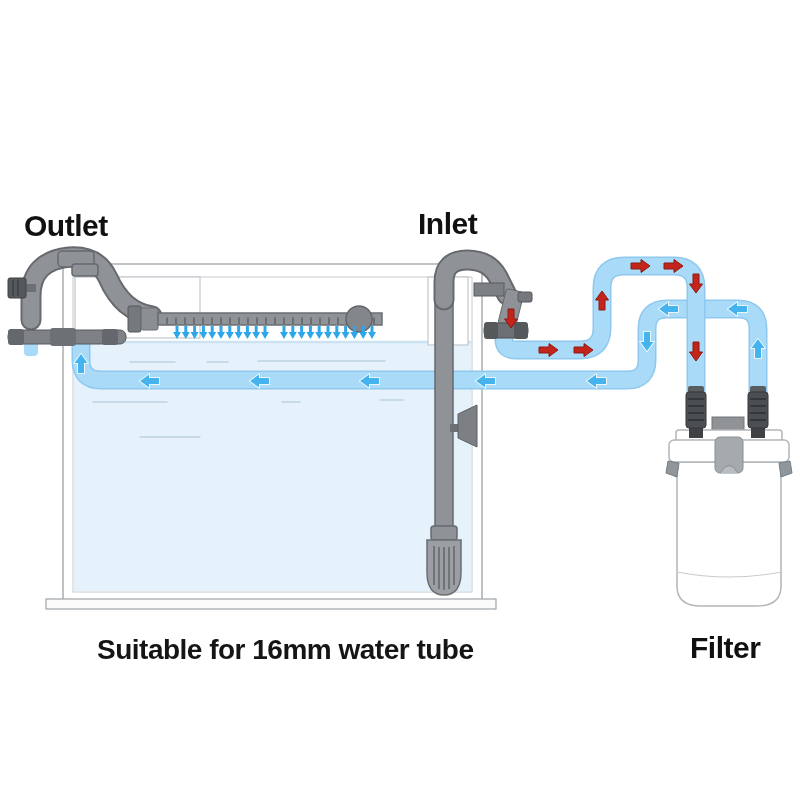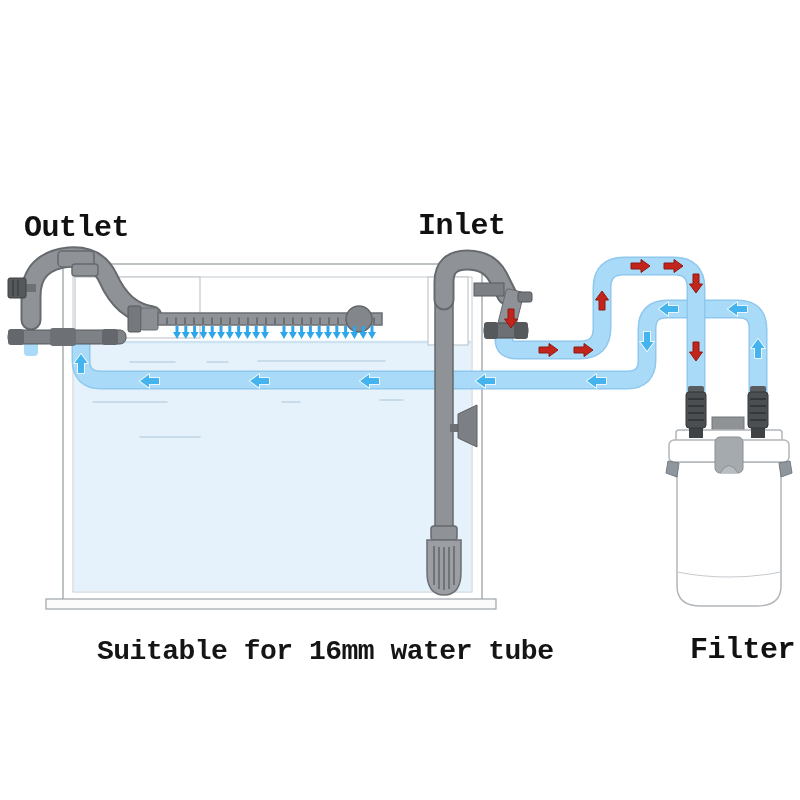--- a/index.html
+++ b/index.html
@@ -1,17 +1,17 @@
 <!DOCTYPE html>
 <html style="--tube: #a9daf7; --tube-edge: #8fc8ee; --water: #e6f2fb; --pipe: #8f9397; --pipe-edge: #666a6e; --dark-gray: #4c4f52; --outline: #b2b7bb; --red-arrow: #c3251c; --blue-arrow: #45b4ee; --spray-arrow: #2ea7ea;"><head>
 <meta charset="utf-8">
 <style>
   html,body{margin:0;padding:0;background:#ffffff;}
   .stage{position:relative;width:800px;height:800px;background:#fff;overflow:hidden;
-         font-family:Liberation Mono, monospace;}
+         font-family:Liberation Sans, sans-serif;}
   svg{display:block;}
   
   .tube-o{fill:none;stroke:var(--tube-edge);stroke-width:19;stroke-linejoin:round;stroke-linecap:butt;}
   .tube-i{fill:none;stroke:var(--tube);stroke-width:16;stroke-linejoin:round;stroke-linecap:butt;}
   
   .pipe-o{fill:none;stroke:var(--pipe-edge);stroke-width:21;stroke-linejoin:round;stroke-linecap:round;}
   .pipe-i{fill:none;stroke:var(--pipe);stroke-width:17;stroke-linejoin:round;stroke-linecap:round;}
   .pipe-fill{fill:var(--pipe);stroke:var(--pipe-edge);stroke-width:1.5;}
   .dark-fill{fill:var(--dark-gray);stroke:#343739;stroke-width:1;}
   .glass{fill:#ffffff;stroke:#a8aeb3;stroke-width:1.5;}

